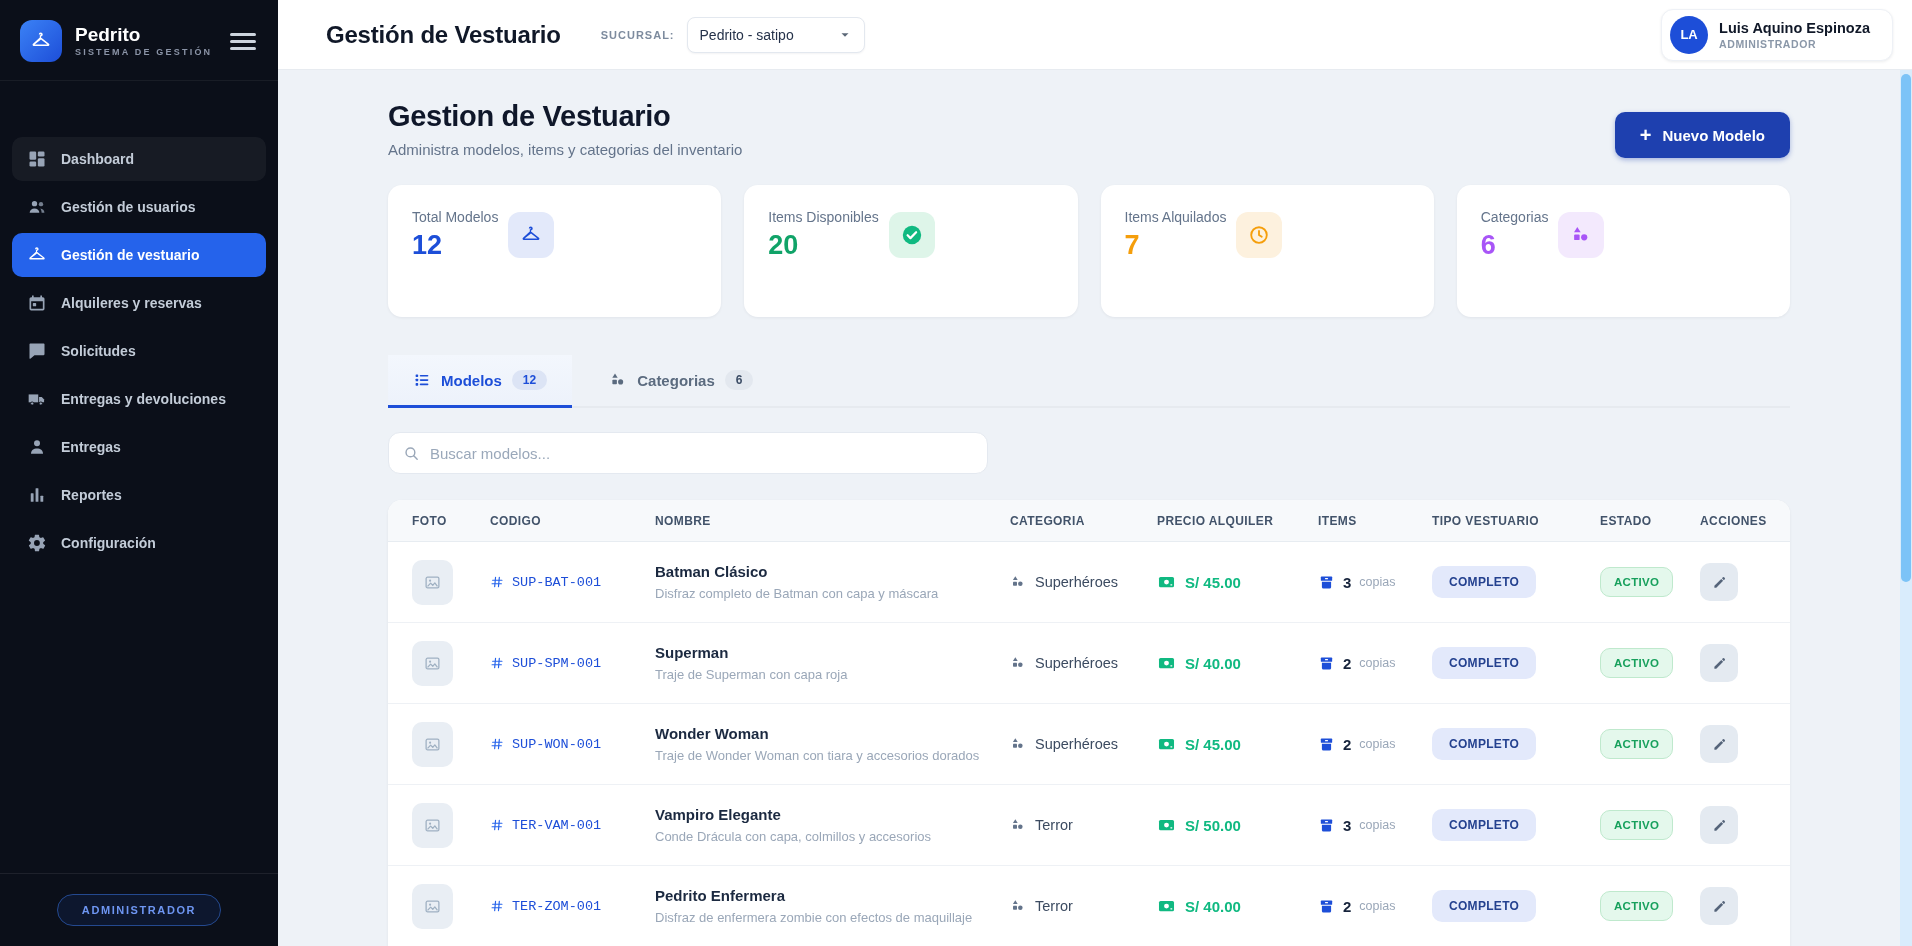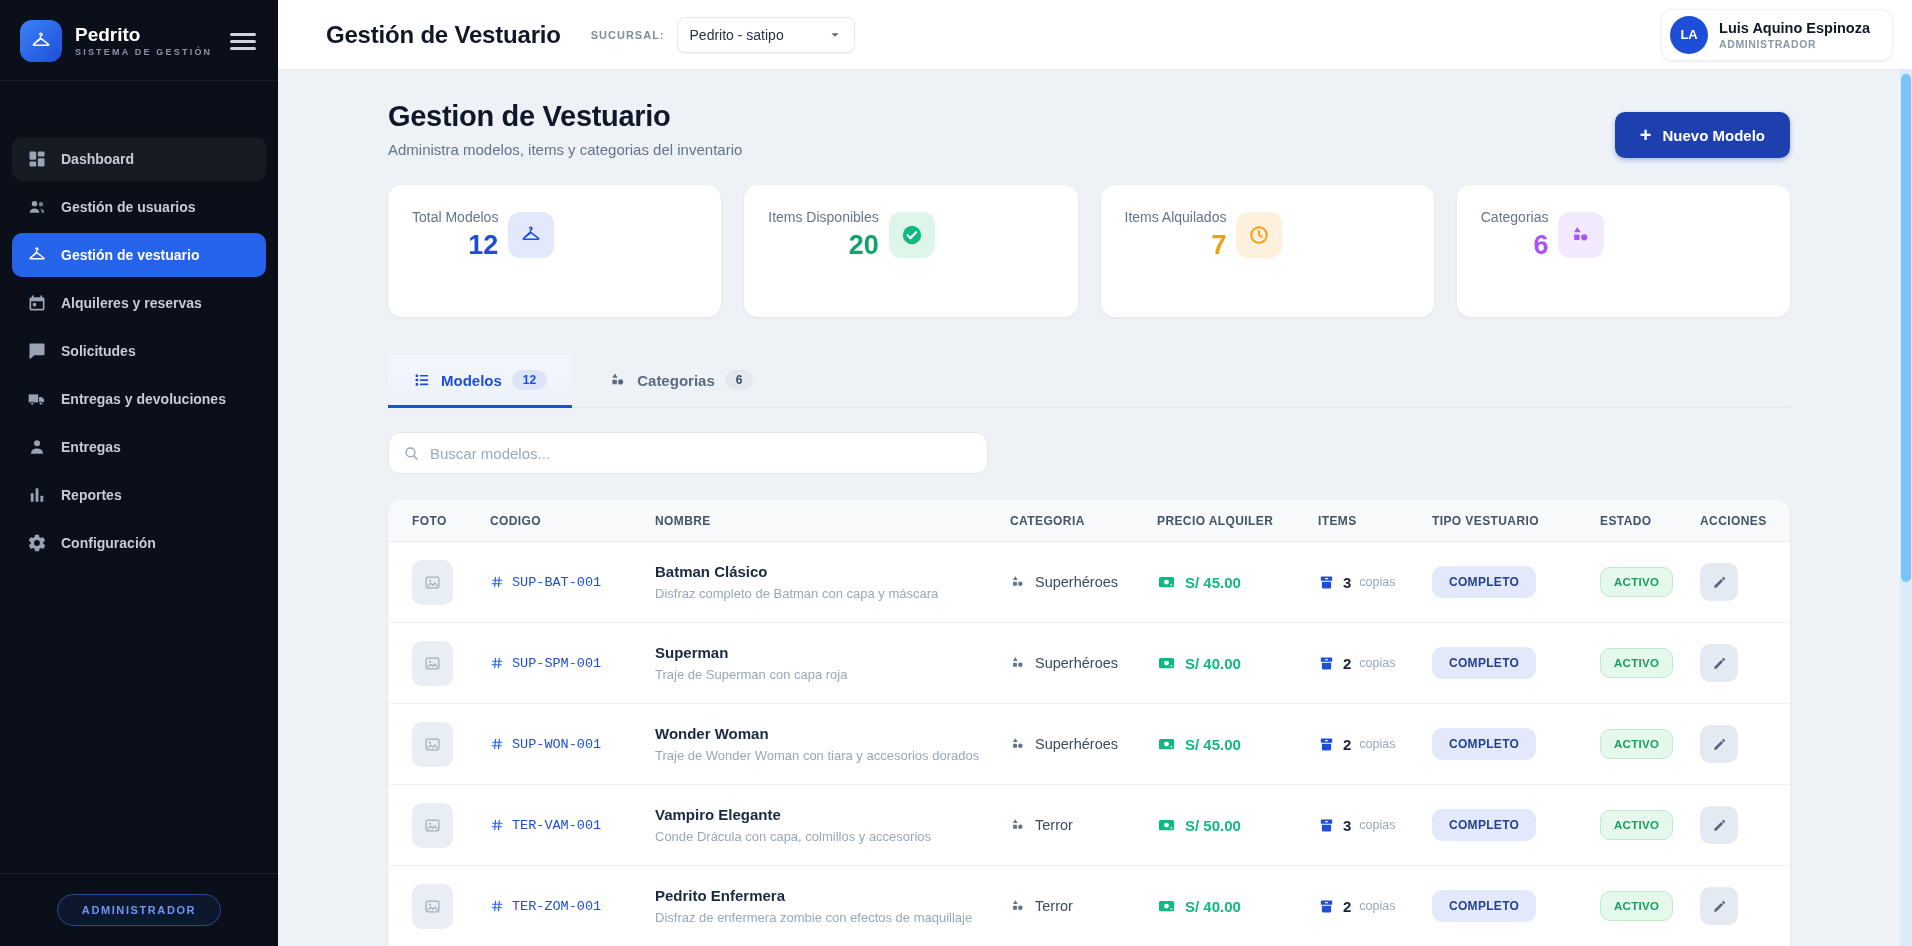--- a/index.html
+++ b/index.html
@@ -21,38 +21,38 @@
   .nav-item.subtle { background:rgba(255,255,255,.05); }
   .nav-item.active { background:#2563eb; color:#fff; }
   .nav-item.active svg { color:#fff; }
   .side-footer { border-top:1px solid rgba(255,255,255,.08); padding:20px; display:flex; justify-content:center; }
   .admin-pill { border:1px solid #24498f; background:rgba(37,99,235,.10); color:#6e96f2; font-size:11px; font-weight:700; letter-spacing:1.6px; padding:9px 24px; border-radius:999px; }
 
   
   .main { flex:1; display:flex; flex-direction:column; position:relative; overflow:hidden; }
   .topbar { height:70px; min-height:70px; background:#fff; border-bottom:1px solid #e7ebf0; display:flex; align-items:center; padding:0 19px 0 48px; }
   .topbar-title { font-size:24px; font-weight:800; color:#101828; letter-spacing:-.2px; }
-  .branch { display:flex; align-items:center; gap:12px; margin-left:30px; }
+  .branch { display:flex; align-items:center; gap:12px; margin-left:40px; }
   .branch-label { font-size:11px; font-weight:700; letter-spacing:1px; color:#7d8b9e; color:#7d8b9e; }
   .branch-select { width:178px; height:36px; background:#fff; border:1px solid #e3e8ef; border-radius:8px; box-shadow:0 1px 2px rgba(16,24,40,.05); display:flex; align-items:center; padding:0 12px; font-size:14px; color:#25324a; cursor:pointer; }
   .branch-select svg { margin-left:auto; width:14px; height:14px; color:#5b6777; }
   .user-chip { margin-left:auto; display:flex; align-items:center; gap:11px; background:#fff; border:1px solid #eef1f6; box-shadow:0 1px 3px rgba(16,24,40,.08); border-radius:12px; padding:6px 22px 6px 8px; cursor:pointer; }
   .avatar { width:38px; height:38px; border-radius:50%; background:#1d4ed8; color:#fff; font-size:13px; font-weight:700; display:flex; align-items:center; justify-content:center; }
   .user-name { font-size:14.5px; font-weight:700; color:#101828; }
   .user-role { font-size:10.5px; font-weight:600; color:#8a97a8; letter-spacing:.6px; margin-top:2px; }
 
   .content { flex:1; padding:30px 122px 0 110px; overflow:hidden; }
   .page-head { display:flex; align-items:flex-start; justify-content:space-between; }
   .page-title { font-size:29px; font-weight:800; color:#0f172a; letter-spacing:-.3px; }
   .page-sub { font-size:15px; color:#64748b; margin-top:8px; }
   .new-btn { margin-top:12px; background:#1e40af; color:#fff; border:none; border-radius:10px; height:46px; padding:0 25px; font-size:15px; font-weight:700; font-family:inherit; display:flex; align-items:center; gap:11px; cursor:pointer; box-shadow:0 2px 5px rgba(30,64,175,.35); }
   .new-btn .plus { font-size:20px; font-weight:600; line-height:1; }
 
   
-  .stats { display:flex; gap:23px; margin-top:27px;text-align:right; }
+  .stats { display:flex; gap:23px; margin-top:27px; }
   .stat-card { flex:1; height:132px; background:#fff; border-radius:14px; box-shadow:0 1px 3px rgba(16,24,40,.06); padding:24px; }
   .stat-inner { display:flex; align-items:center; gap:10px; width:max-content; }
   .stat-label { font-size:14px; color:#64748b; }
   .stat-value { font-size:27px; font-weight:800; margin-top:5px; }
   .stat-icon { width:46px; height:46px; border-radius:12px; display:flex; align-items:center; justify-content:center; }
   .stat-icon svg { width:22px; height:22px; }
   .c-blue  .stat-value { color:#1d4ed8; }  .c-blue  .stat-icon { background:#e3e9fa; color:#1d4ed8; }
   .c-green .stat-value { color:#10a368; }  .c-green .stat-icon { background:#def5e9; color:#10b981; }
   .c-orange .stat-value { color:#f59e0b; } .c-orange .stat-icon { background:#fdf1de; color:#f59e0b; }
   .c-purple .stat-value { color:#a855f7; } .c-purple .stat-icon { background:#f3e9fd; color:#a855f7; }

